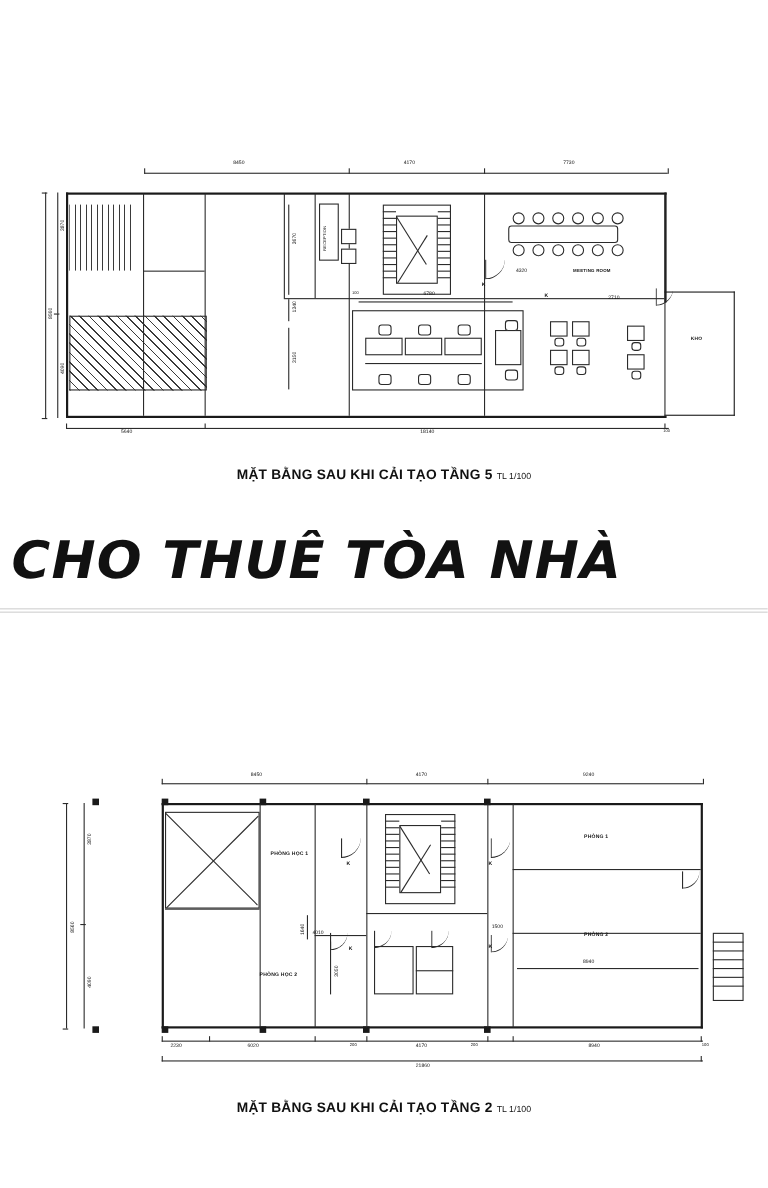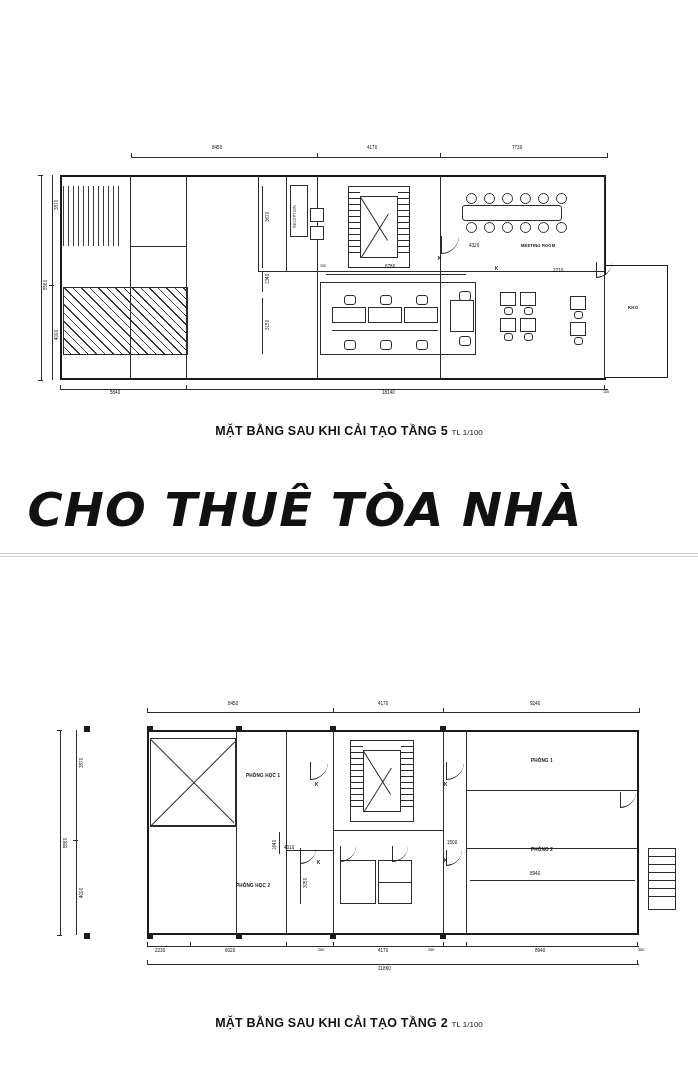--- a/index.html
+++ b/index.html
@@ -41,21 +41,21 @@
 
   .stairtread{position:absolute;height:1px;background:#2b2b2b;}
   .stairbox{position:absolute;border:1px solid #2b2b2b;box-sizing:border-box;}
 
   .door{position:absolute;border:1px solid #2b2b2b;border-radius:0 0 100% 0;border-top:none;border-right:none;box-sizing:border-box;}
 
   .caption{position:absolute;width:100%;text-align:center;font-size:12.5px;font-weight:bold;color:#111;letter-spacing:.2px;}
   .caption .scale{font-size:8px;font-weight:normal;letter-spacing:0;}
 
   
-  #banner{position:absolute;left:0;top:470px;width:610px;height:78px;display:flex;align-items:center;justify-content:center;}
+  #banner{position:absolute;left:16px;top:470px;width:610px;height:78px;display:flex;align-items:center;}
   #banner .txt{font-family:"DejaVu Sans",sans-serif;font-weight:bold;font-style:italic;font-size:47px;color:#111;letter-spacing:1px;white-space:nowrap;
      transform:scaleX(1.02);}
 </style>
 </head>
 <body>
 
 <div id="page">
 
   <div class="plan" style="top:0;height:468px;">
     <div class="plan-inner">
@@ -343,20 +343,20 @@
       <div class="dim" style="left:378px;top:388px;">4170</div>
       <div class="dim" style="left:428px;top:388px;font-size:3.8px;">200</div>
       <div class="dim" style="left:535px;top:388px;">8940</div>
       <div class="dim" style="left:638px;top:388px;font-size:3.8px;">100</div>
 
       <div class="dimline" style="left:147px;top:404px;width:492px;"></div>
       <div class="tick" style="left:147px;top:400px;"></div>
       <div class="tick" style="left:637px;top:400px;"></div>
       <div class="dim" style="left:378px;top:406px;">21860</div>
 
-      <div class="caption" style="top:440px;margin-top:16px;">
+      <div class="caption" style="top:440px;">
         <span>MẶT BẰNG SAU KHI CẢI TẠO TẦNG 2</span>
         <span class="scale">TL 1/100</span>
       </div>
     </div>
   </div>
 
 </div>
 
 </body></html>

